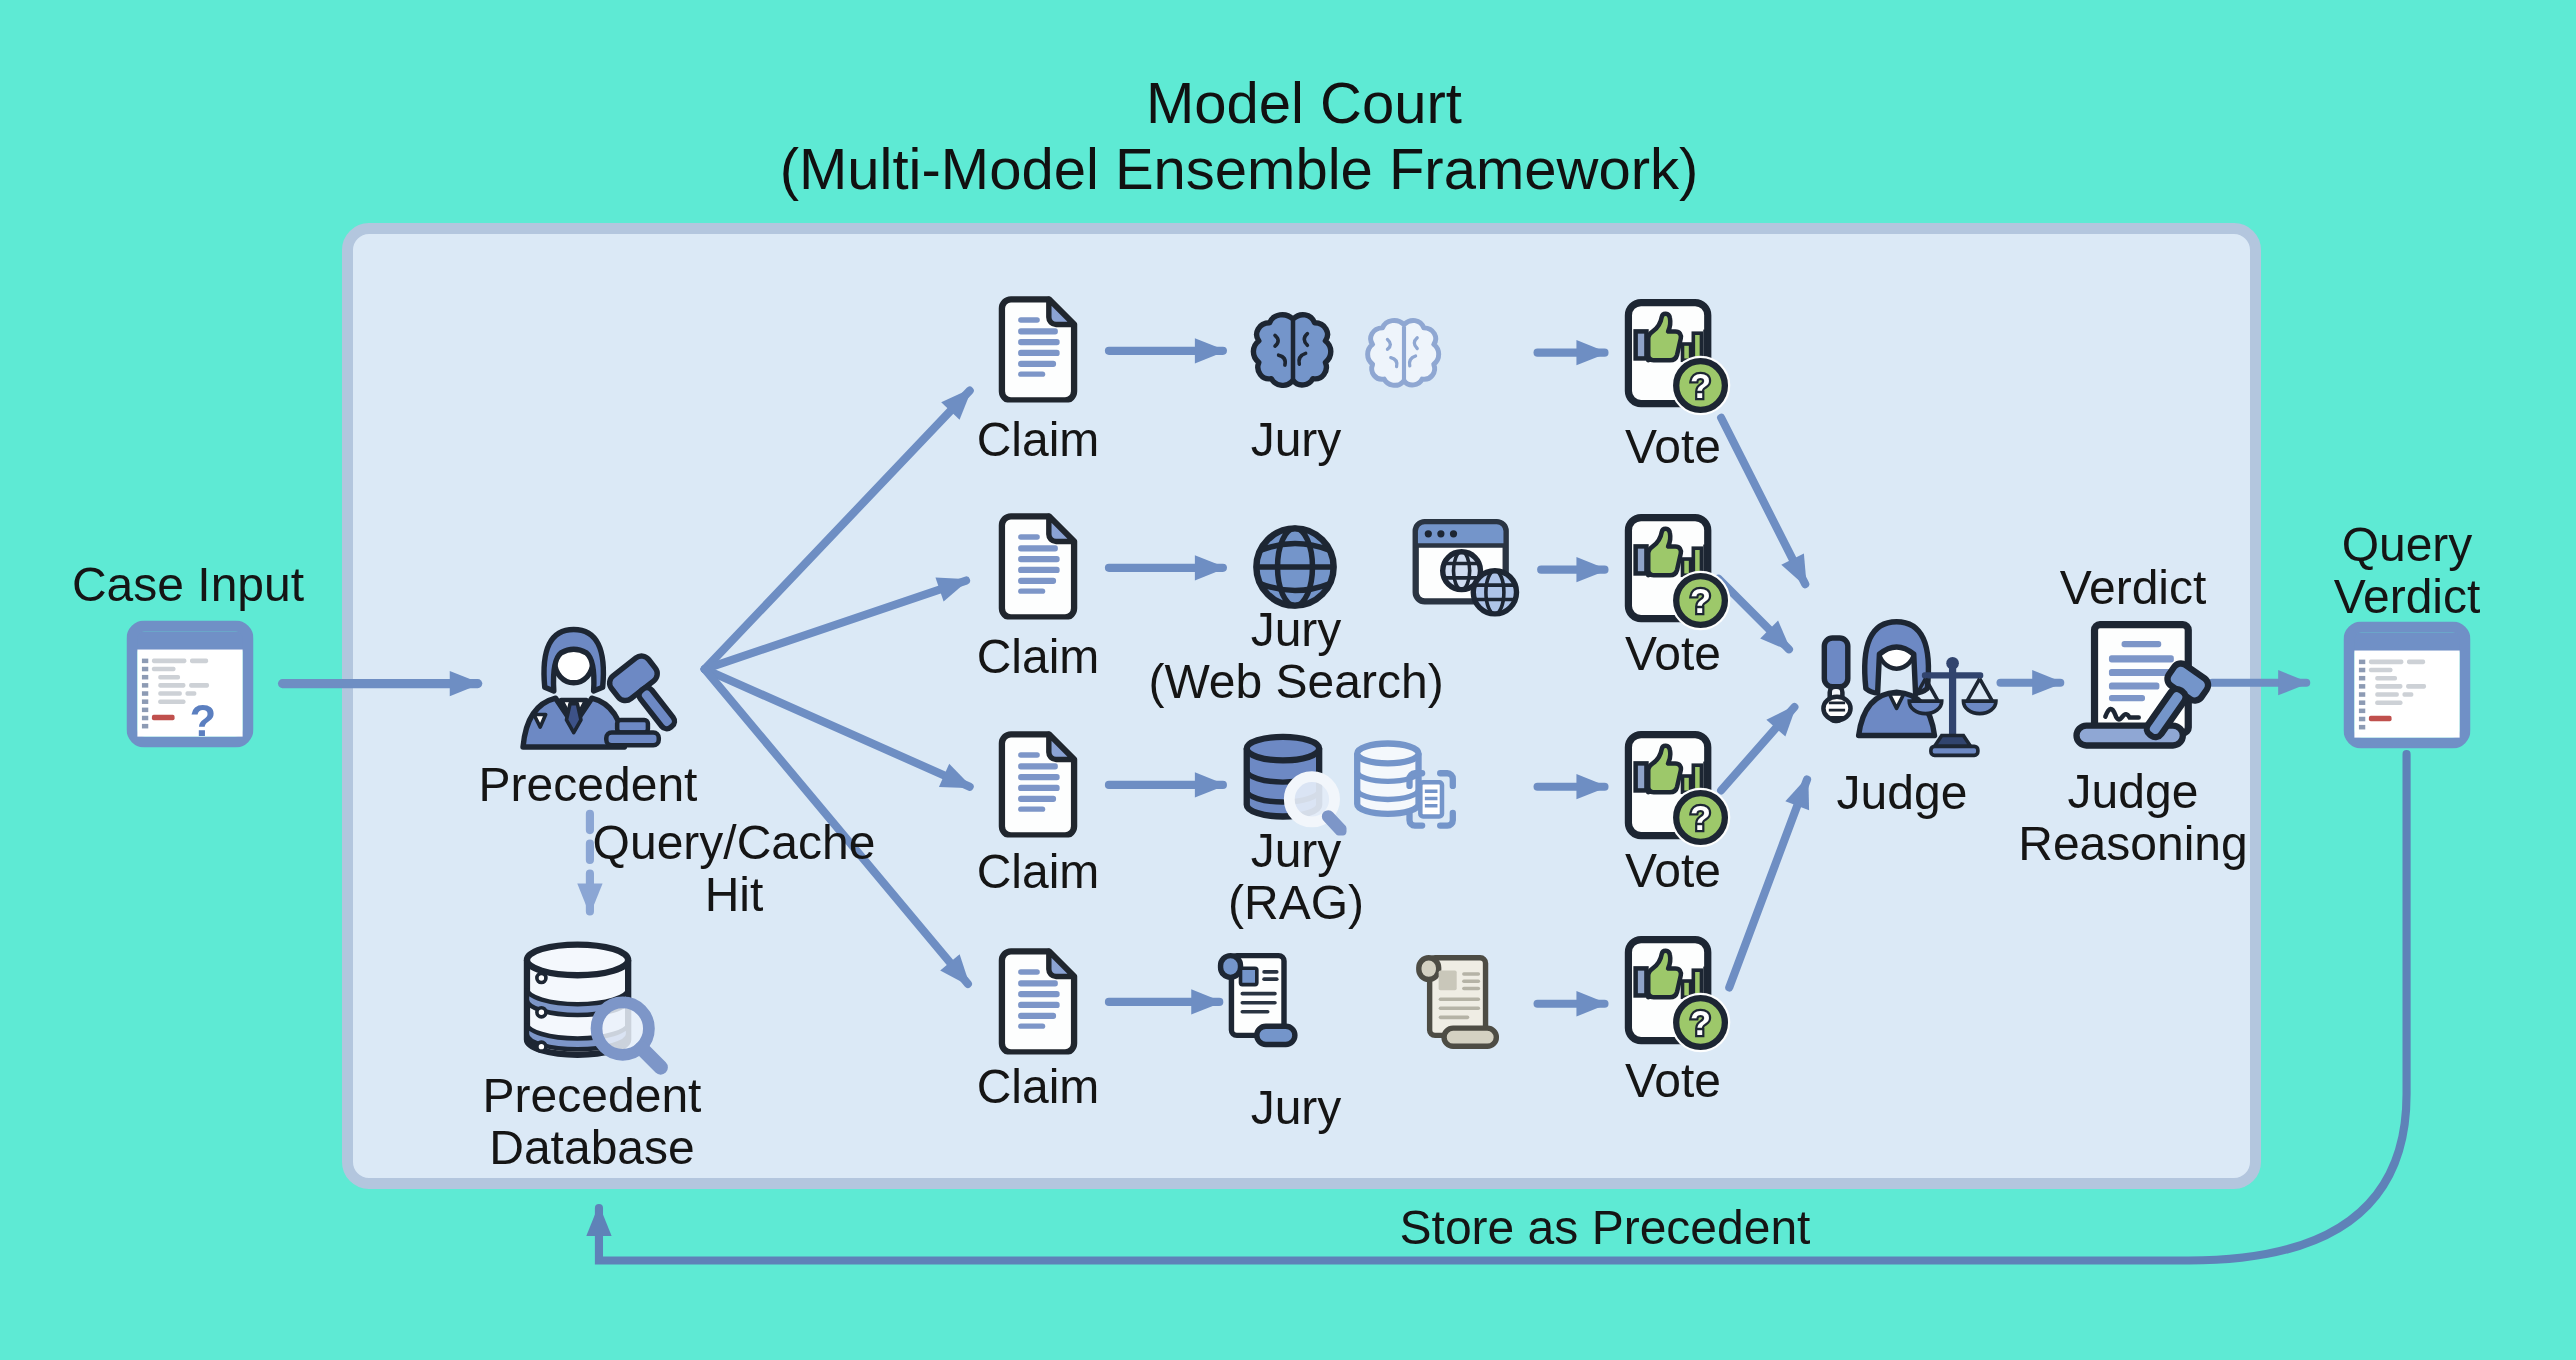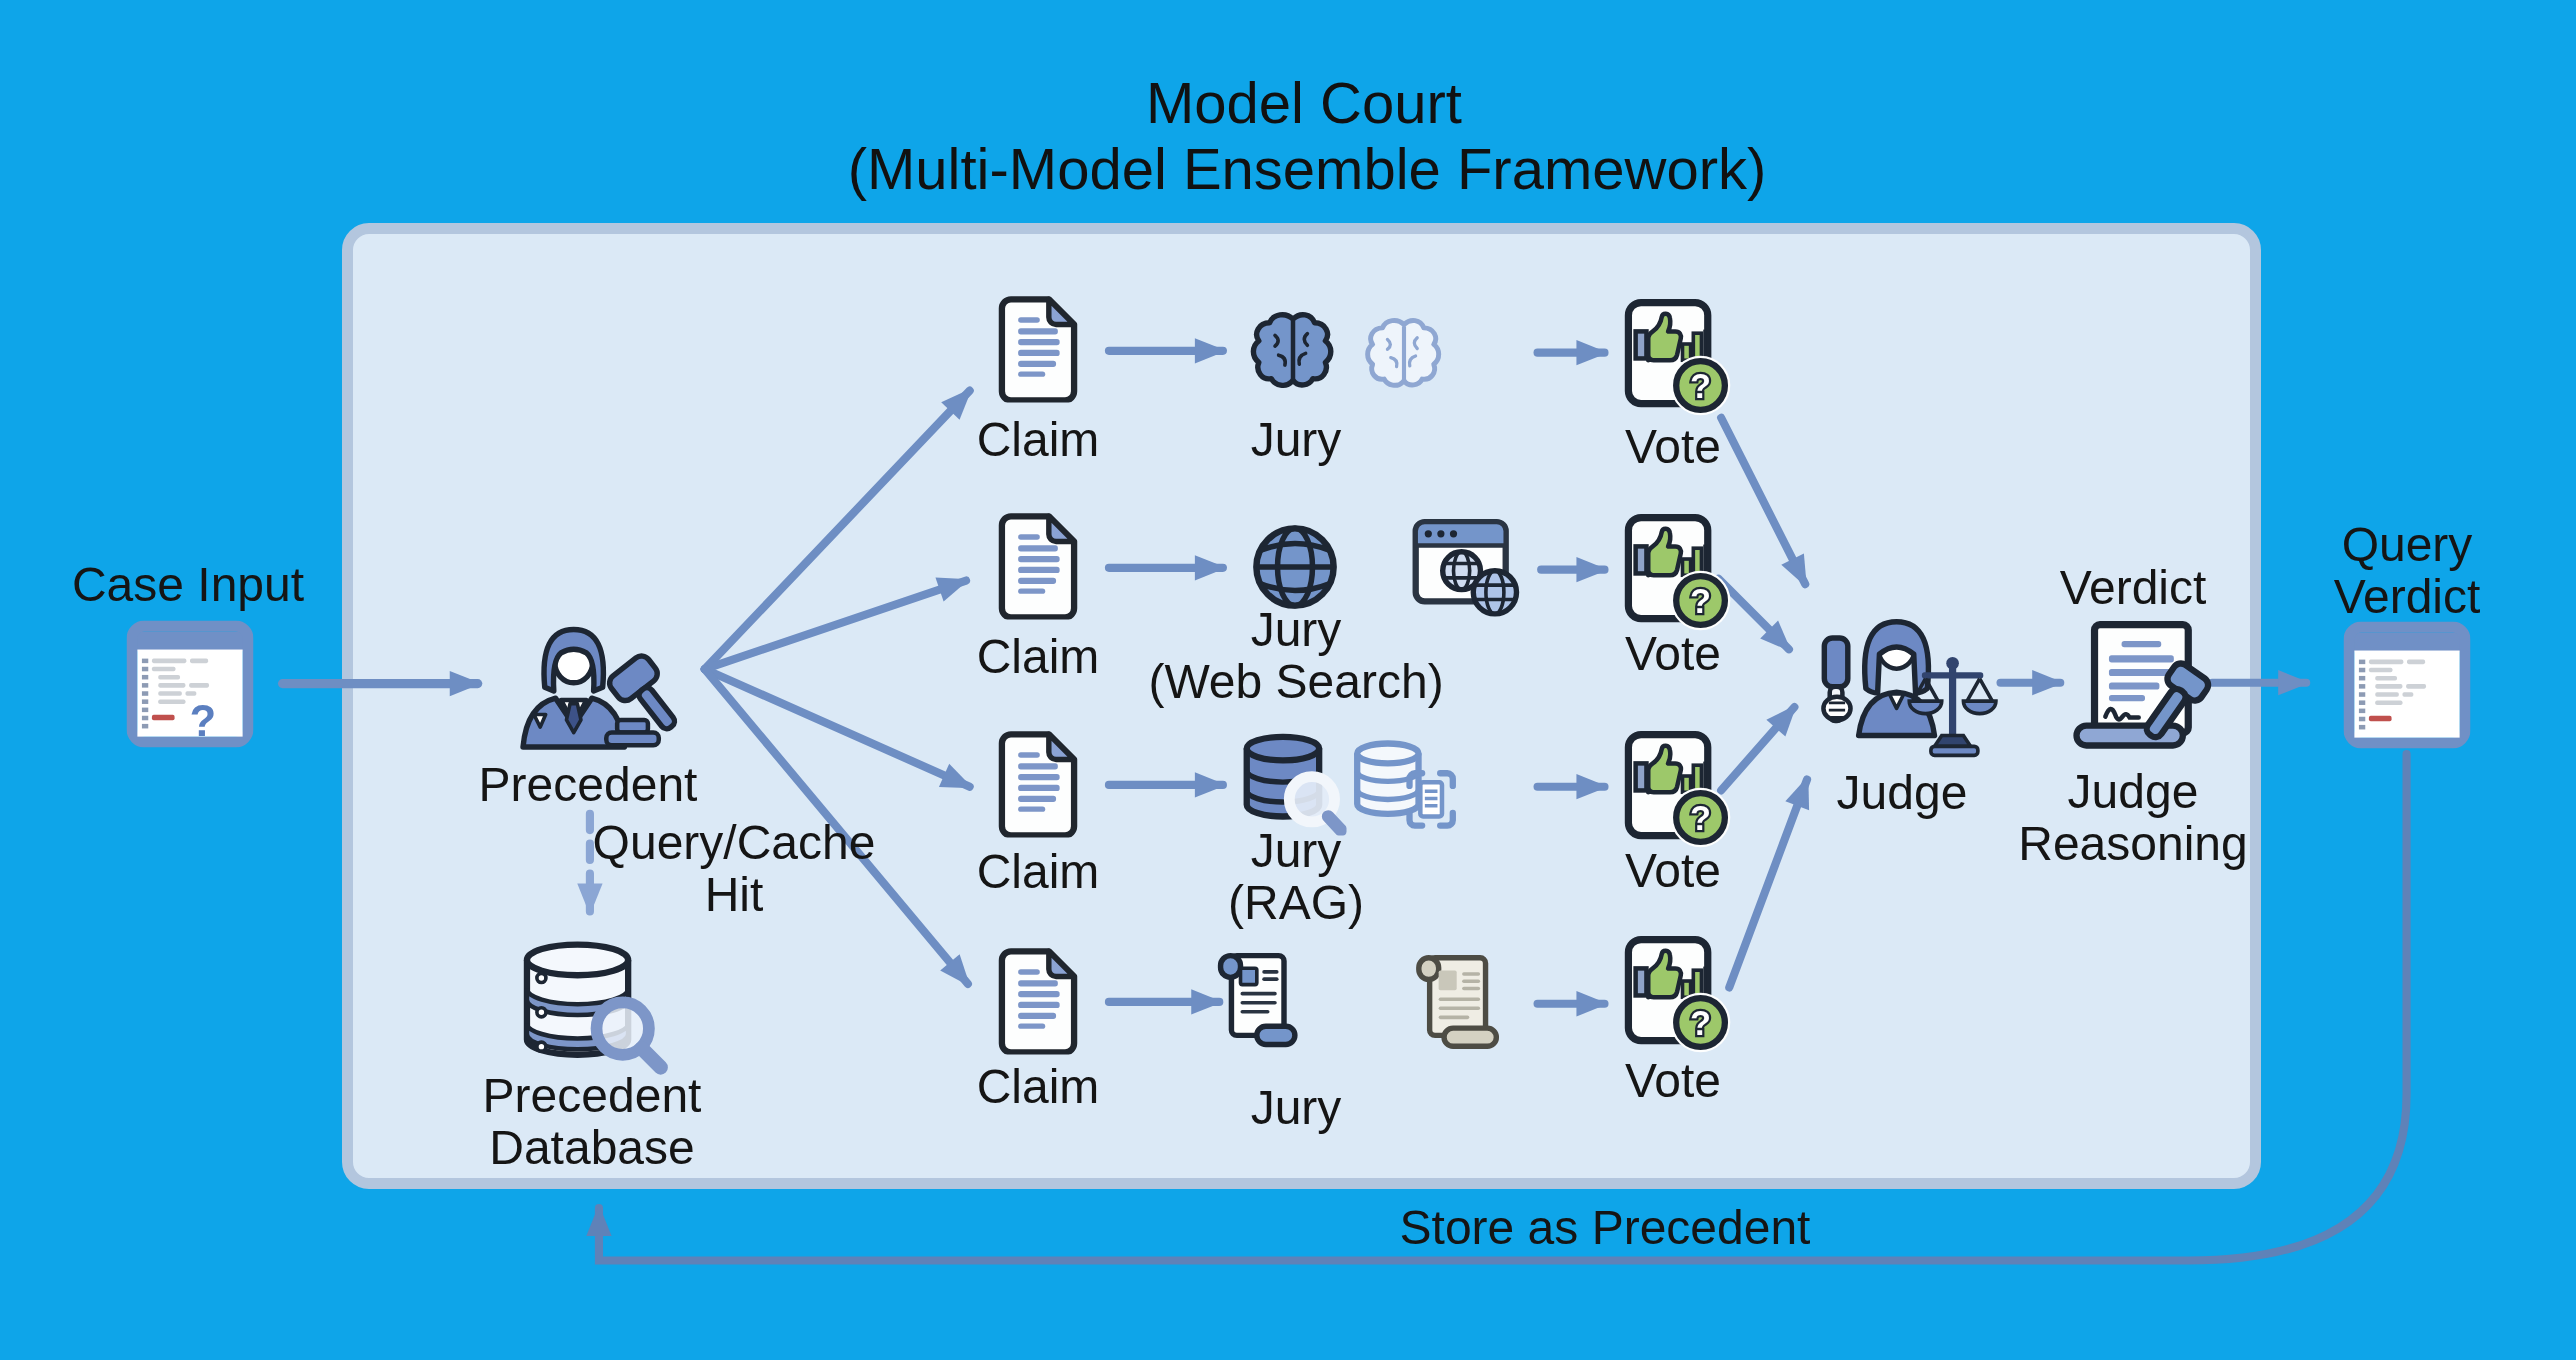--- a/index.html
+++ b/index.html
@@ -1,18 +1,18 @@
 <!DOCTYPE html>
 <html style="font-size:14.5px"><head>
 <meta charset="utf-8">
 <style>
   html,body{margin:0;padding:0;background:#f7f5f1;}
   .canvas{
     position:relative;width:2576px;height:1360px;overflow:hidden;
-    background:#0ea5e9;
+    background:#5eead4;
     font-family:"Liberation Sans", sans-serif;
     color:#151515;
   }
   .panel{
     position:absolute;left:342px;top:223px;width:1919px;height:966px;
     background:#dbe9f6;border:11.8px solid #b3c6de;border-radius:27px;
     box-sizing:border-box;z-index:1;
   }
   .wires{position:absolute;left:0;top:0;width:2576px;height:1360px;z-index:2;pointer-events:none;}
   .ic{position:absolute;transform:translate(-50%,-50%);z-index:3;}
@@ -21,21 +21,21 @@
     font-size:48px;line-height:1.09;text-align:center;white-space:nowrap;color:#151515;
   }
   .title-line{position:absolute;transform:translate(-50%,-50%);z-index:4;font-size:58px;color:#111;white-space:nowrap;}
 </style>
 </head>
 <body>
 
 <div class="canvas">
 
   <div class="title-line" style="left:1304px;top:102px;">Model Court</div>
-  <div class="title-line" style="left:1307px;top:168px;">(Multi-Model Ensemble Framework)</div>
+  <div class="title-line" style="left:1239px;top:168px;">(Multi-Model Ensemble Framework)</div>
 
   <div class="panel"></div>
 
   <svg class="wires" viewBox="0 0 2848 1504">
     <defs>
       <marker id="ab" markerUnits="userSpaceOnUse" markerWidth="40" markerHeight="32" refX="33" refY="15" orient="auto">
         <path d="M2 1 L37 15 L2 29 Z" fill="#6e8ec3"></path>
       </marker>
       <marker id="ad" markerUnits="userSpaceOnUse" markerWidth="40" markerHeight="32" refX="33" refY="15" orient="auto">
         <path d="M2 1 L37 15 L2 29 Z" fill="#5f82b8"></path>

